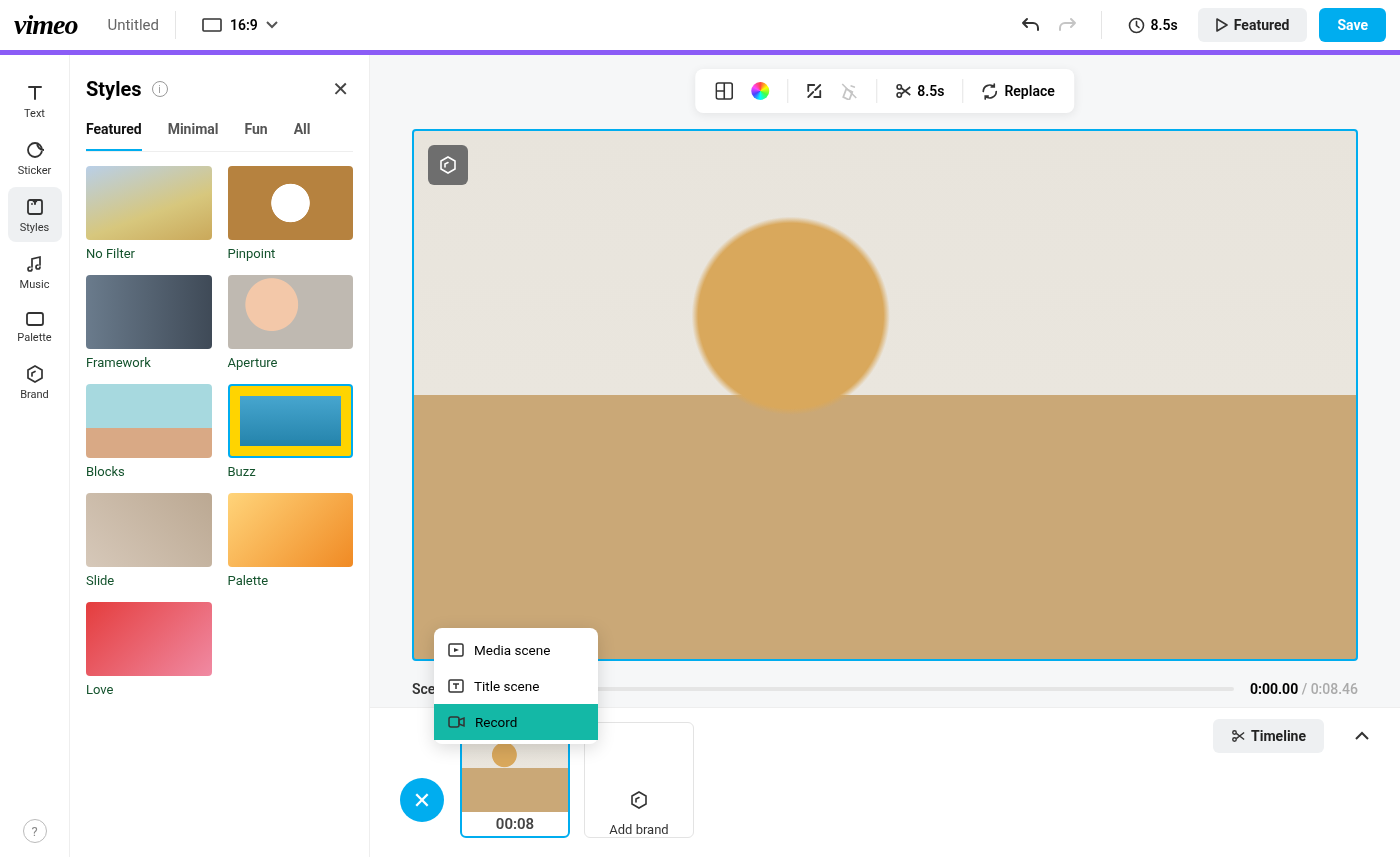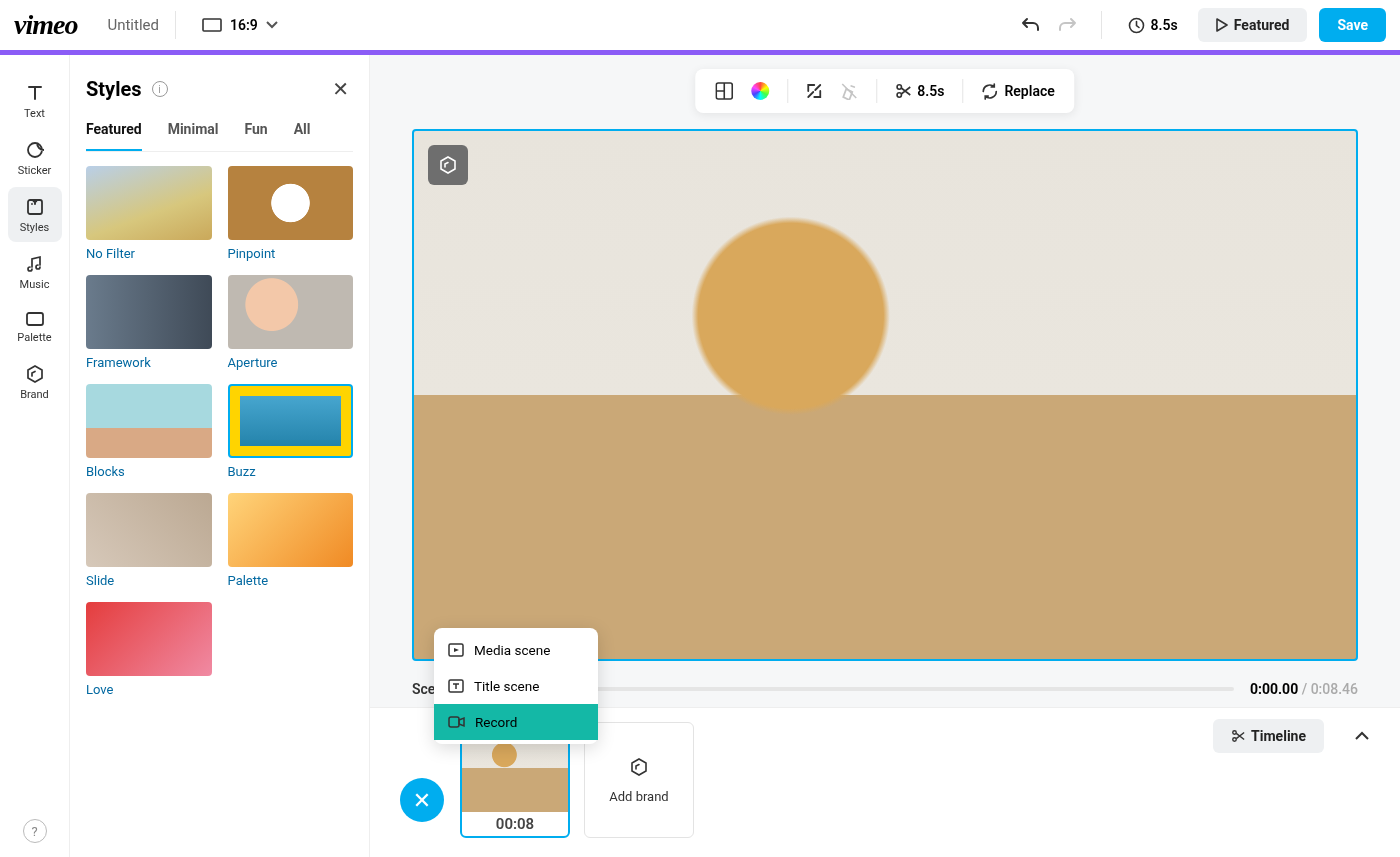--- a/index.html
+++ b/index.html
@@ -30,21 +30,21 @@
 .panel-title { font-size: 20px; font-weight: 700; }
 .info-dot { width: 16px; height: 16px; border: 1.5px solid #999; border-radius: 50%; font-size: 10px; display: flex; align-items: center; justify-content: center; color: #999; }
 .close-x { margin-left: auto; font-size: 20px; cursor: pointer; color: #444; padding: 4px; }
 .tabs { display: flex; gap: 26px; border-bottom: 1px solid #eee; margin-bottom: 14px; }
 .tab { font-size: 14px; font-weight: 700; color: #555; padding-bottom: 12px; cursor: pointer; }
 .tab.active { color: #111; border-bottom: 2px solid #00adef; }
 .style-grid { display: grid; grid-template-columns: 1fr 1fr; gap: 14px 16px; }
 .style-cell { cursor: pointer; }
 .style-thumb { width: 100%; height: 74px; border-radius: 4px; margin-bottom: 6px; }
 .style-cell.selected .style-thumb { border: 2px solid #00adef; }
-.style-label { font-size: 13px; color: #0369a1; }
+.style-label { font-size: 13px; color: #14532d; }
 
 .canvas-area { flex: 1; background: #f6f7f8; position: relative; display: flex; flex-direction: column; }
 .canvas-toolbar { position: absolute; top: 14px; left: 50%; transform: translateX(-50%); background: #fff; border-radius: 8px; box-shadow: 0 2px 10px rgba(0,0,0,.08); display: flex; align-items: center; padding: 6px; gap: 4px; z-index: 5; }
 .toolbar-group { display: flex; align-items: center; gap: 2px; padding: 0 6px; }
 .toolbar-sep { width: 1px; height: 24px; background: #e5e5e5; }
 .toolbar-btn { padding: 7px 8px; border-radius: 6px; cursor: pointer; display: flex; align-items: center; gap: 6px; font-size: 14px; font-weight: 600; }
 .toolbar-btn.muted { color: #c5c5c5; }
 
 .canvas-wrap { padding: 74px 42px 0; }
 .canvas-frame { border: 2px solid #00adef; border-radius: 4px; aspect-ratio: 16/9; background: #e8e4dc; position: relative; overflow: hidden; }
@@ -64,21 +64,21 @@
 .fab-close { width: 44px; height: 44px; border-radius: 50%; background: #00adef; color: #fff; display: flex; align-items: center; justify-content: center; font-size: 22px; margin-top: 56px; margin-left: 10px; margin-right: 16px; cursor: pointer; }
 
 .popup-menu { position: absolute; left: 64px; bottom: 140px; transform: translateY(26px); width: 164px; background: #fff; border-radius: 8px; box-shadow: 0 4px 18px rgba(0,0,0,.15); padding: 4px 0; z-index: 20; }
 .menu-item { display: flex; align-items: center; gap: 10px; padding: 10px 14px; font-size: 13.5px; cursor: pointer; }
 .menu-item:hover, .menu-item.hover { background: #14b8a6; }
 
 .scene-thumb { width: 110px; height: 116px; border: 2px solid #00adef; border-radius: 6px; display: flex; flex-direction: column; overflow: hidden; margin-right: 14px; }
 .scene-thumb .img { flex: 1; }
 .scene-thumb .dur { text-align: center; font-size: 15px; padding: 3px 6px; color: #444; font-weight: 600; }
 
-.add-brand-card { width: 110px; height: 116px; border: 1px solid #e3e3e3; border-radius: 6px; display: flex; flex-direction: column; align-items: center; justify-content: center; gap: 12px; font-size: 13px; color: #333; cursor: pointer; }
+.add-brand-card { width: 110px; height: 116px; border: 1px solid #e3e3e3; border-radius: 6px; display: flex; flex-direction: column; align-items: center; justify-content: flex-end; gap: 12px; font-size: 13px; color: #333; cursor: pointer; }
 
 
 .scene-img { background:
   radial-gradient(circle at 40% 35%, #d9a85c 0%, #d9a85c 14%, transparent 15%),
   linear-gradient(180deg,#e8e4dc 0%, #eae6de 50%, #caa877 50%, #caa877 100%); }
 .thumb-nofilter { background: linear-gradient(160deg,#b9cfe8 0%, #d7c77d 60%, #caa85a 100%); }
 .thumb-pinpoint { background: radial-gradient(circle at 50% 50%, #fff 0%, #fff 26%, #b6823f 27%); }
 .thumb-framework { background: linear-gradient(90deg,#6a7b8c,#3f4a57); }
 .thumb-stacks { background: linear-gradient(120deg,#d24aa8 0%, #9a3fa1 60%, #3b3561 100%); }
 .thumb-aperture { background: radial-gradient(circle at 35% 40%, #f3c8a9 0 28%, #bfb9b1 29%); }

